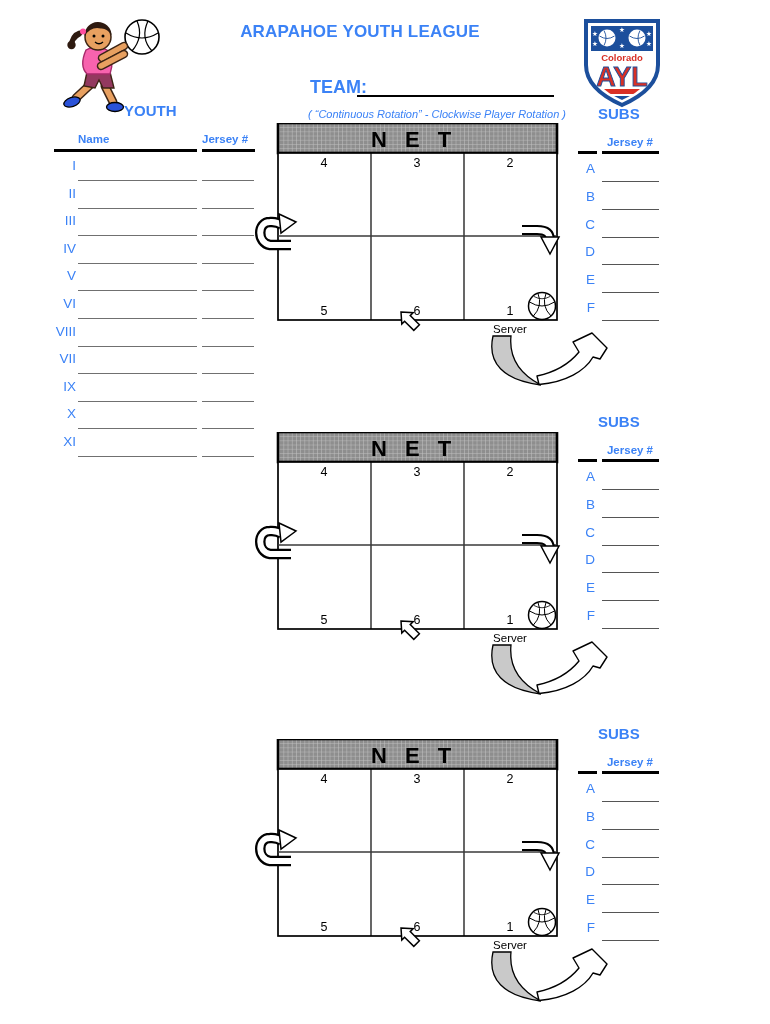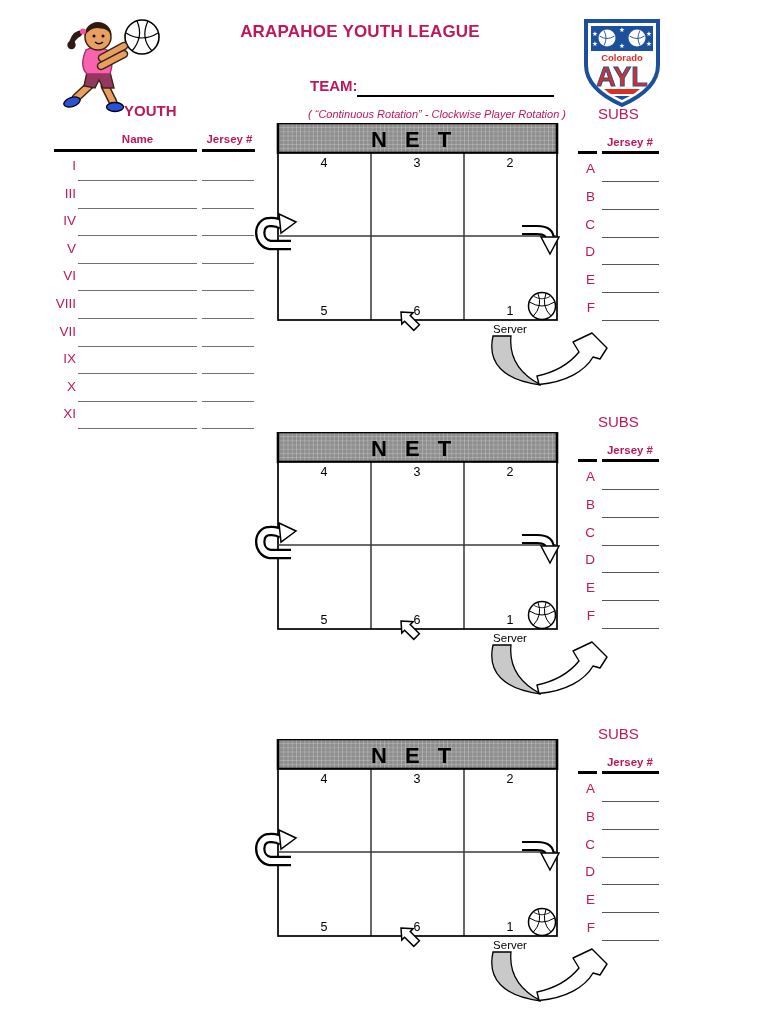--- a/index.html
+++ b/index.html
@@ -1,44 +1,44 @@
 <!DOCTYPE html>
 <html><head>
 <meta charset="utf-8">
 <style>
   html,body{margin:0;padding:0;background:#fff;}
   .page{position:relative;width:770px;height:1024px;background:#fff;overflow:hidden;
-        font-family:"Liberation Sans",sans-serif;color:#be185d;}
+        font-family:"Liberation Sans",sans-serif;color:#3b82f6;}
   .abs{position:absolute;}
 
   
   .title{left:210px;top:20px;width:300px;text-align:center;font-weight:bold;
          font-size:17px;line-height:1.4;letter-spacing:.2px;}
-  .team-label{left:310px;top:77px;font-size:15px;font-weight:bold;}
+  .team-label{left:310px;top:77px;font-size:18px;font-weight:bold;}
   .team-line{left:357px;top:95px;width:197px;height:2px;background:#000;}
   .roster-label{left:124px;top:102px;font-size:15px;font-weight:bold;}
   .note{left:270px;top:108px;width:296px;text-align:right;font-style:italic;font-size:11px;}
 
   
-  .ros-head{top:133px;font-size:11.5px;font-weight:bold;text-align:center;}
+  .ros-head{top:133px;font-size:11.5px;font-weight:bold;text-align:left;}
   .ros-head.name{left:78px;width:119px;}
   .ros-head.jersey{left:202px;width:55px;}
   .ros-rule{top:149px;height:2.6px;background:#000;}
   .ros-rule.name{left:54px;width:143px;}
   .ros-rule.jersey{left:202px;width:53px;}
   #roster-rows{left:54px;top:155px;width:205px;}
   .r-row{position:relative;height:27.6px;}
   .r-num{position:absolute;left:0;top:3px;width:22px;text-align:right;font-size:13.5px;}
   .r-line{position:absolute;top:0;height:25px;border-bottom:1.5px solid #707070;}
   .r-line.name{left:24px;width:119px;}
   .r-line.jersey{left:148px;width:52px;}
 
   
   .subs-block{position:absolute;left:578px;width:90px;height:225px;}
-  .subs-title{position:absolute;left:20px;top:0;font-size:15px;font-weight:normal;}
+  .subs-title{position:absolute;left:20px;top:0;font-size:15px;font-weight:bold;}
   .subs-head{position:absolute;left:24px;top:31px;width:56px;text-align:center;
              font-size:11.5px;font-weight:bold;}
   .subs-dash{position:absolute;left:0;top:46px;width:19px;height:2.8px;background:#000;}
   .subs-rule{position:absolute;left:24px;top:46px;width:57px;height:2.8px;background:#000;}
   .subs-rows{position:absolute;left:0;top:53px;width:90px;}
   .s-row{position:relative;height:27.8px;}
   .s-letter{position:absolute;left:0;top:3px;width:17px;text-align:right;font-size:13.5px;}
   .s-line{position:absolute;left:24px;top:0;width:57px;height:23px;border-bottom:1.5px solid #555;}
 
   
@@ -134,20 +134,25 @@
   <div class="abs ros-head jersey">Jersey #</div>
   <div class="abs ros-rule name"></div>
   <div class="abs ros-rule jersey"></div>
   <div class="abs" id="roster-rows">
     <div class="r-row">
       <span class="r-num">I</span>
       <span class="r-line name"></span>
       <span class="r-line jersey"></span>
     </div>
 
+    <div class="r-row">
+      <span class="r-num">II</span>
+      <span class="r-line name"></span>
+      <span class="r-line jersey"></span>
+    </div>
 
     <div class="r-row">
       <span class="r-num">III</span>
       <span class="r-line name"></span>
       <span class="r-line jersey"></span>
     </div>
 
     <div class="r-row">
       <span class="r-num">IV</span>
       <span class="r-line name"></span>

